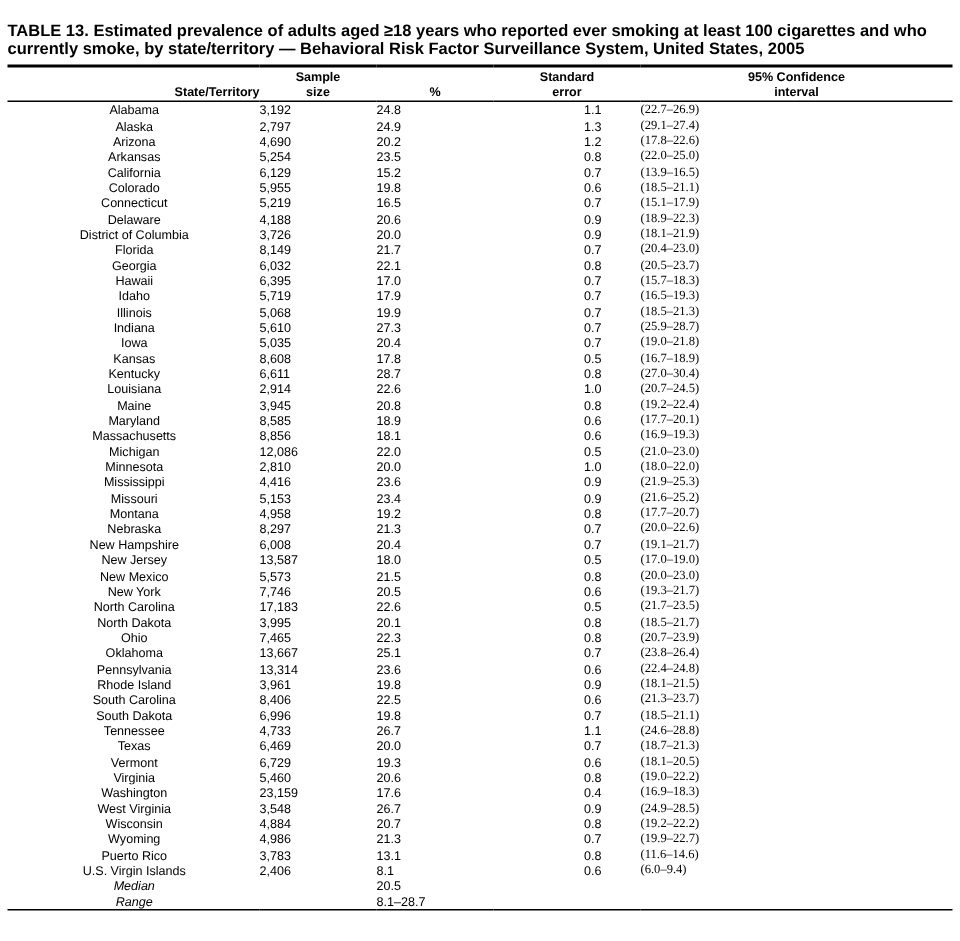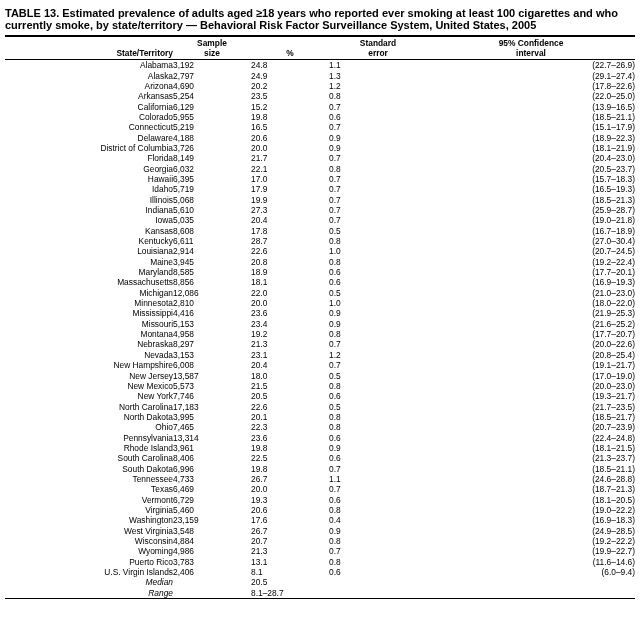--- a/index.html
+++ b/index.html
@@ -10,21 +10,21 @@
   }
   body {
     font-family: "Liberation Sans", "DejaVu Sans", sans-serif;
     color: #000000;
     -webkit-font-smoothing: antialiased;
   }
   .page {
     box-sizing: border-box;
     width: 640px;
     height: 627px;
-    padding: 7px 5px 0 5px;
+    padding: 15px 5px 0 5px;
     overflow: hidden;
   }
   .table-title {
     font-size: 11px;
     font-weight: bold;
     line-height: 12px;
     margin: 0 0 4px 0;
     letter-spacing: 0;
   }
   table {
@@ -50,25 +50,25 @@
   thead th.c0 { text-align: right; padding-left: 1px; }
   thead th.c1, thead th.c2, thead th.c3, thead th.c4 { text-align: center; }
   tbody td {
     font-size: 8.4px;
     line-height: 10.35px;
     height: 10.35px;
     padding: 0;
     white-space: nowrap;
     overflow: hidden;
   }
-  tbody td.c0 { text-align: right; padding-left: 1px; }
+  tbody td.c0 { text-align: center; padding-left: 1px; }
   tbody td.c1 { text-align: left; padding-right: 16px; }
   tbody td.c2 { text-align: left; padding-right: 20px; }
-  tbody td.c3 { text-align: left; padding-right: 26px; }
-  tbody td.c4 { text-align: right; }
+  tbody td.c3 { text-align: right; padding-right: 26px; }
+  tbody td.c4 { text-align: left; font-family: Liberation Serif, serif; }
   tbody tr.summary td.c0 { font-style: italic; }
 </style>
 </head>
 <body>
 
 <div class="page">
   <p class="table-title">TABLE 13. Estimated prevalence of adults aged ≥18 years who reported ever smoking at least 100 cigarettes and who currently smoke, by state/territory — Behavioral Risk Factor Surveillance System, United States, 2005</p>
 
   <table>
     <colgroup>
@@ -291,27 +291,20 @@
           <td class="c4">(17.7–20.7)</td>
         </tr>
         <tr>
           <td class="c0">Nebraska</td>
           <td class="c1">8,297</td>
           <td class="c2">21.3</td>
           <td class="c3">0.7</td>
           <td class="c4">(20.0–22.6)</td>
         </tr>
         <tr>
-          <td class="c0">Nevada</td>
-          <td class="c1">3,153</td>
-          <td class="c2">23.1</td>
-          <td class="c3">1.2</td>
-          <td class="c4">(20.8–25.4)</td>
-        </tr>
-        <tr>
           <td class="c0">New Hampshire</td>
           <td class="c1">6,008</td>
           <td class="c2">20.4</td>
           <td class="c3">0.7</td>
           <td class="c4">(19.1–21.7)</td>
         </tr>
         <tr>
           <td class="c0">New Jersey</td>
           <td class="c1">13,587</td>
           <td class="c2">18.0</td>
@@ -345,20 +338,27 @@
           <td class="c2">20.1</td>
           <td class="c3">0.8</td>
           <td class="c4">(18.5–21.7)</td>
         </tr>
         <tr>
           <td class="c0">Ohio</td>
           <td class="c1">7,465</td>
           <td class="c2">22.3</td>
           <td class="c3">0.8</td>
           <td class="c4">(20.7–23.9)</td>
+        </tr>
+        <tr>
+          <td class="c0">Oklahoma</td>
+          <td class="c1">13,667</td>
+          <td class="c2">25.1</td>
+          <td class="c3">0.7</td>
+          <td class="c4">(23.8–26.4)</td>
         </tr>
         <tr>
           <td class="c0">Pennsylvania</td>
           <td class="c1">13,314</td>
           <td class="c2">23.6</td>
           <td class="c3">0.6</td>
           <td class="c4">(22.4–24.8)</td>
         </tr>
         <tr>
           <td class="c0">Rhode Island</td>

